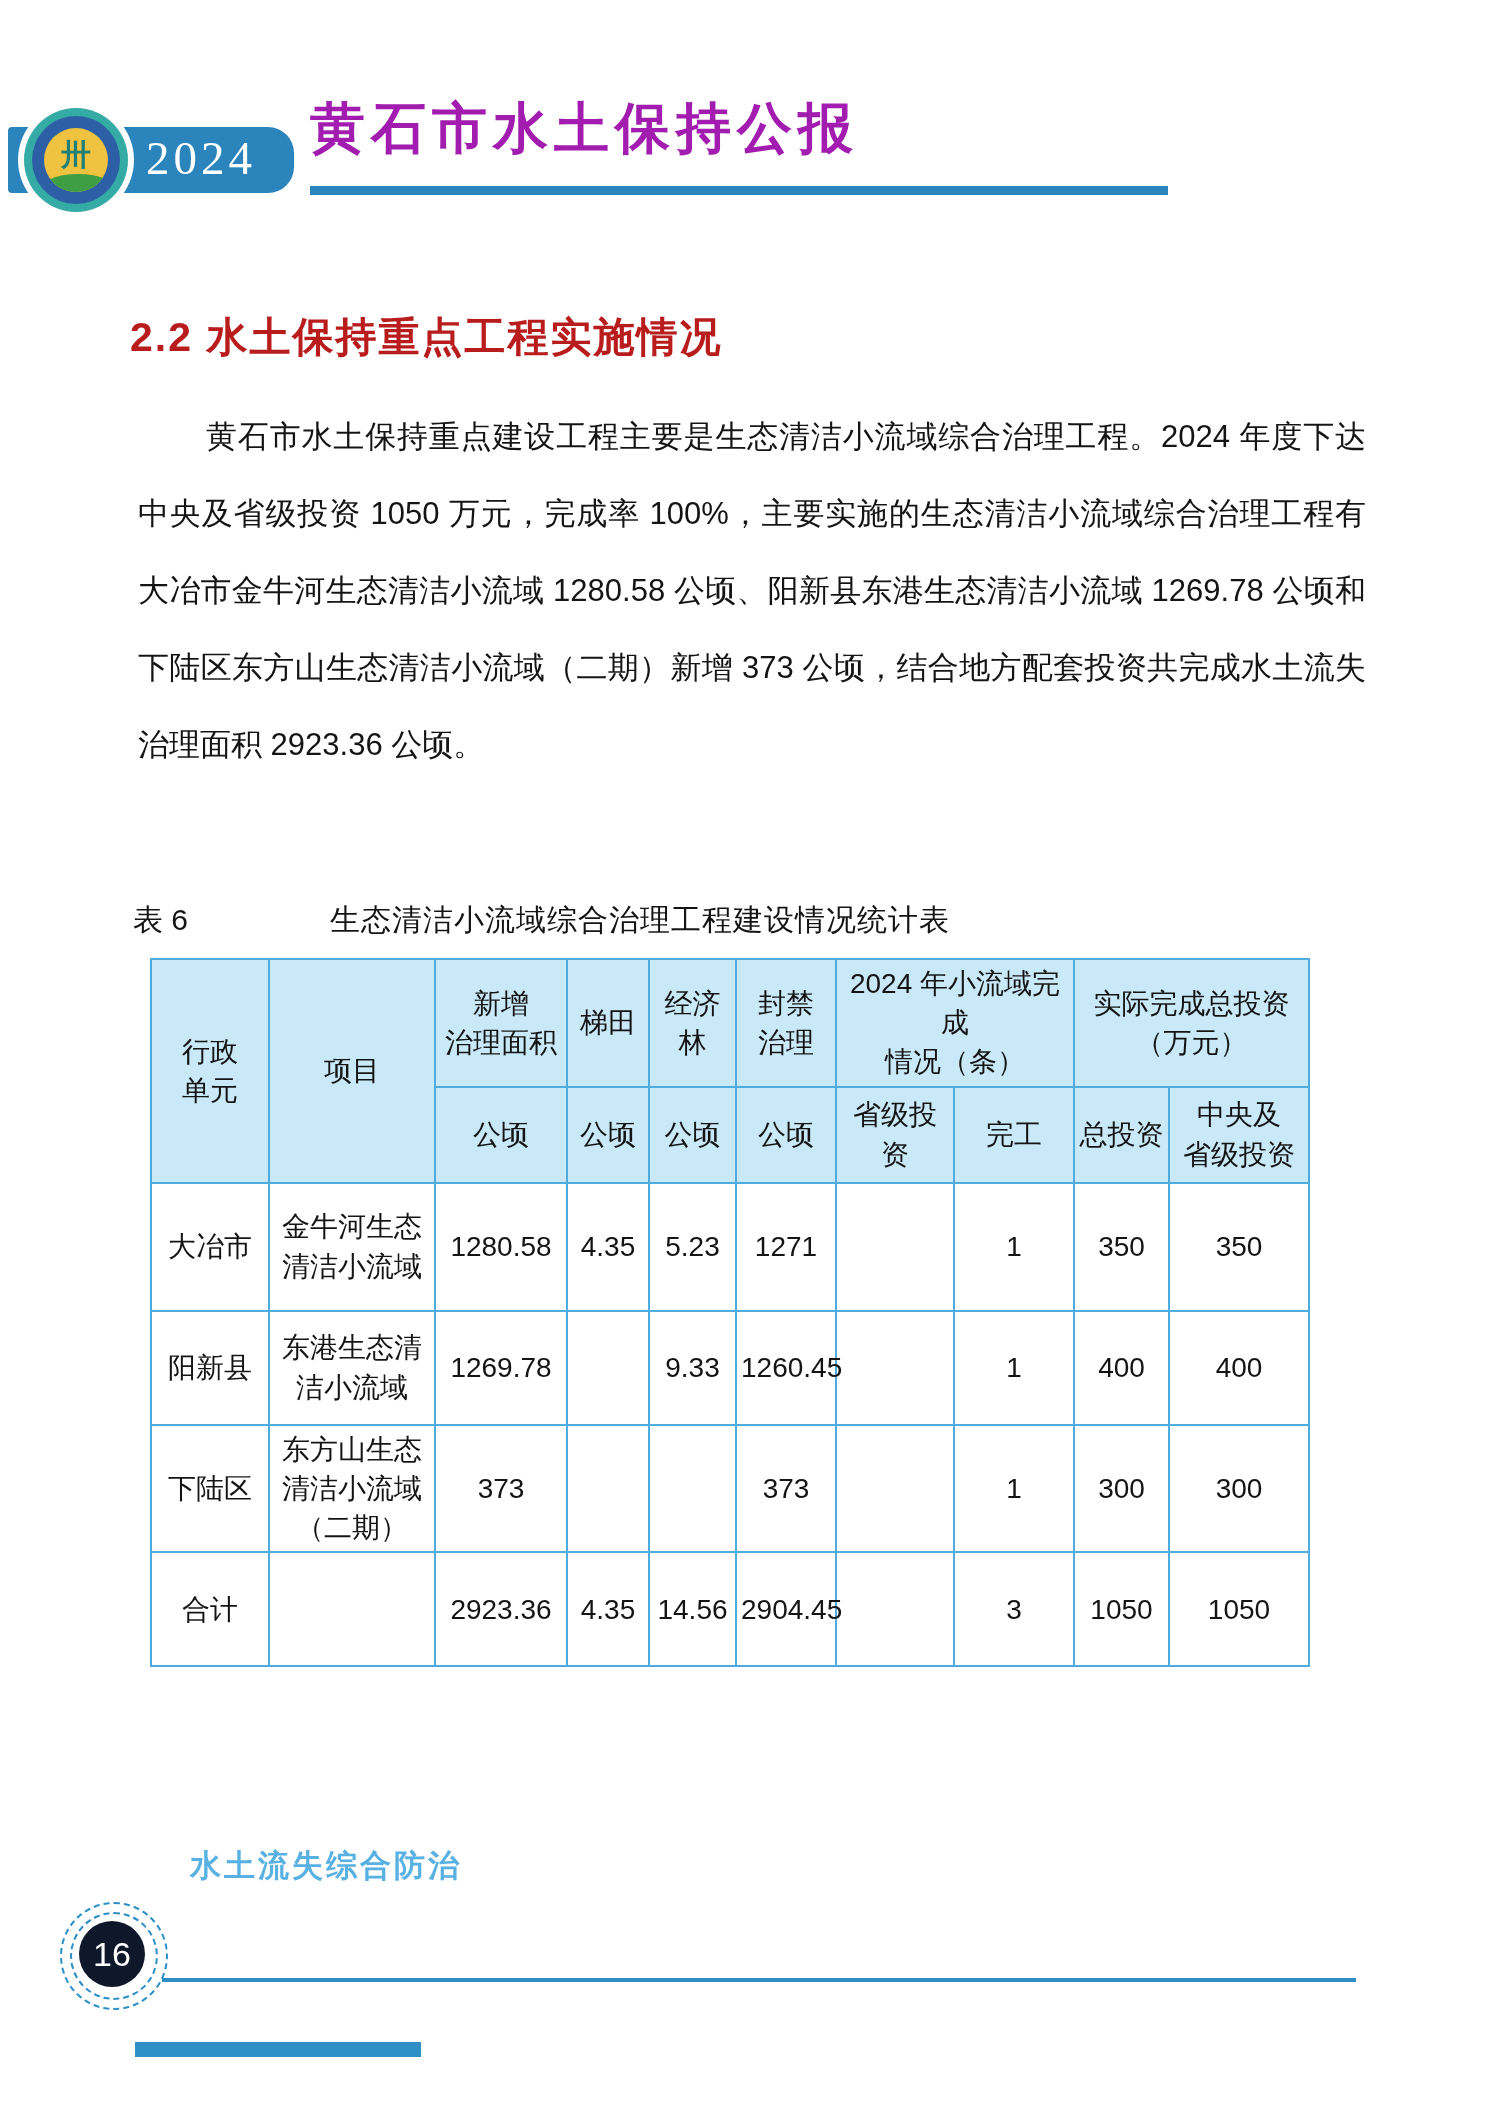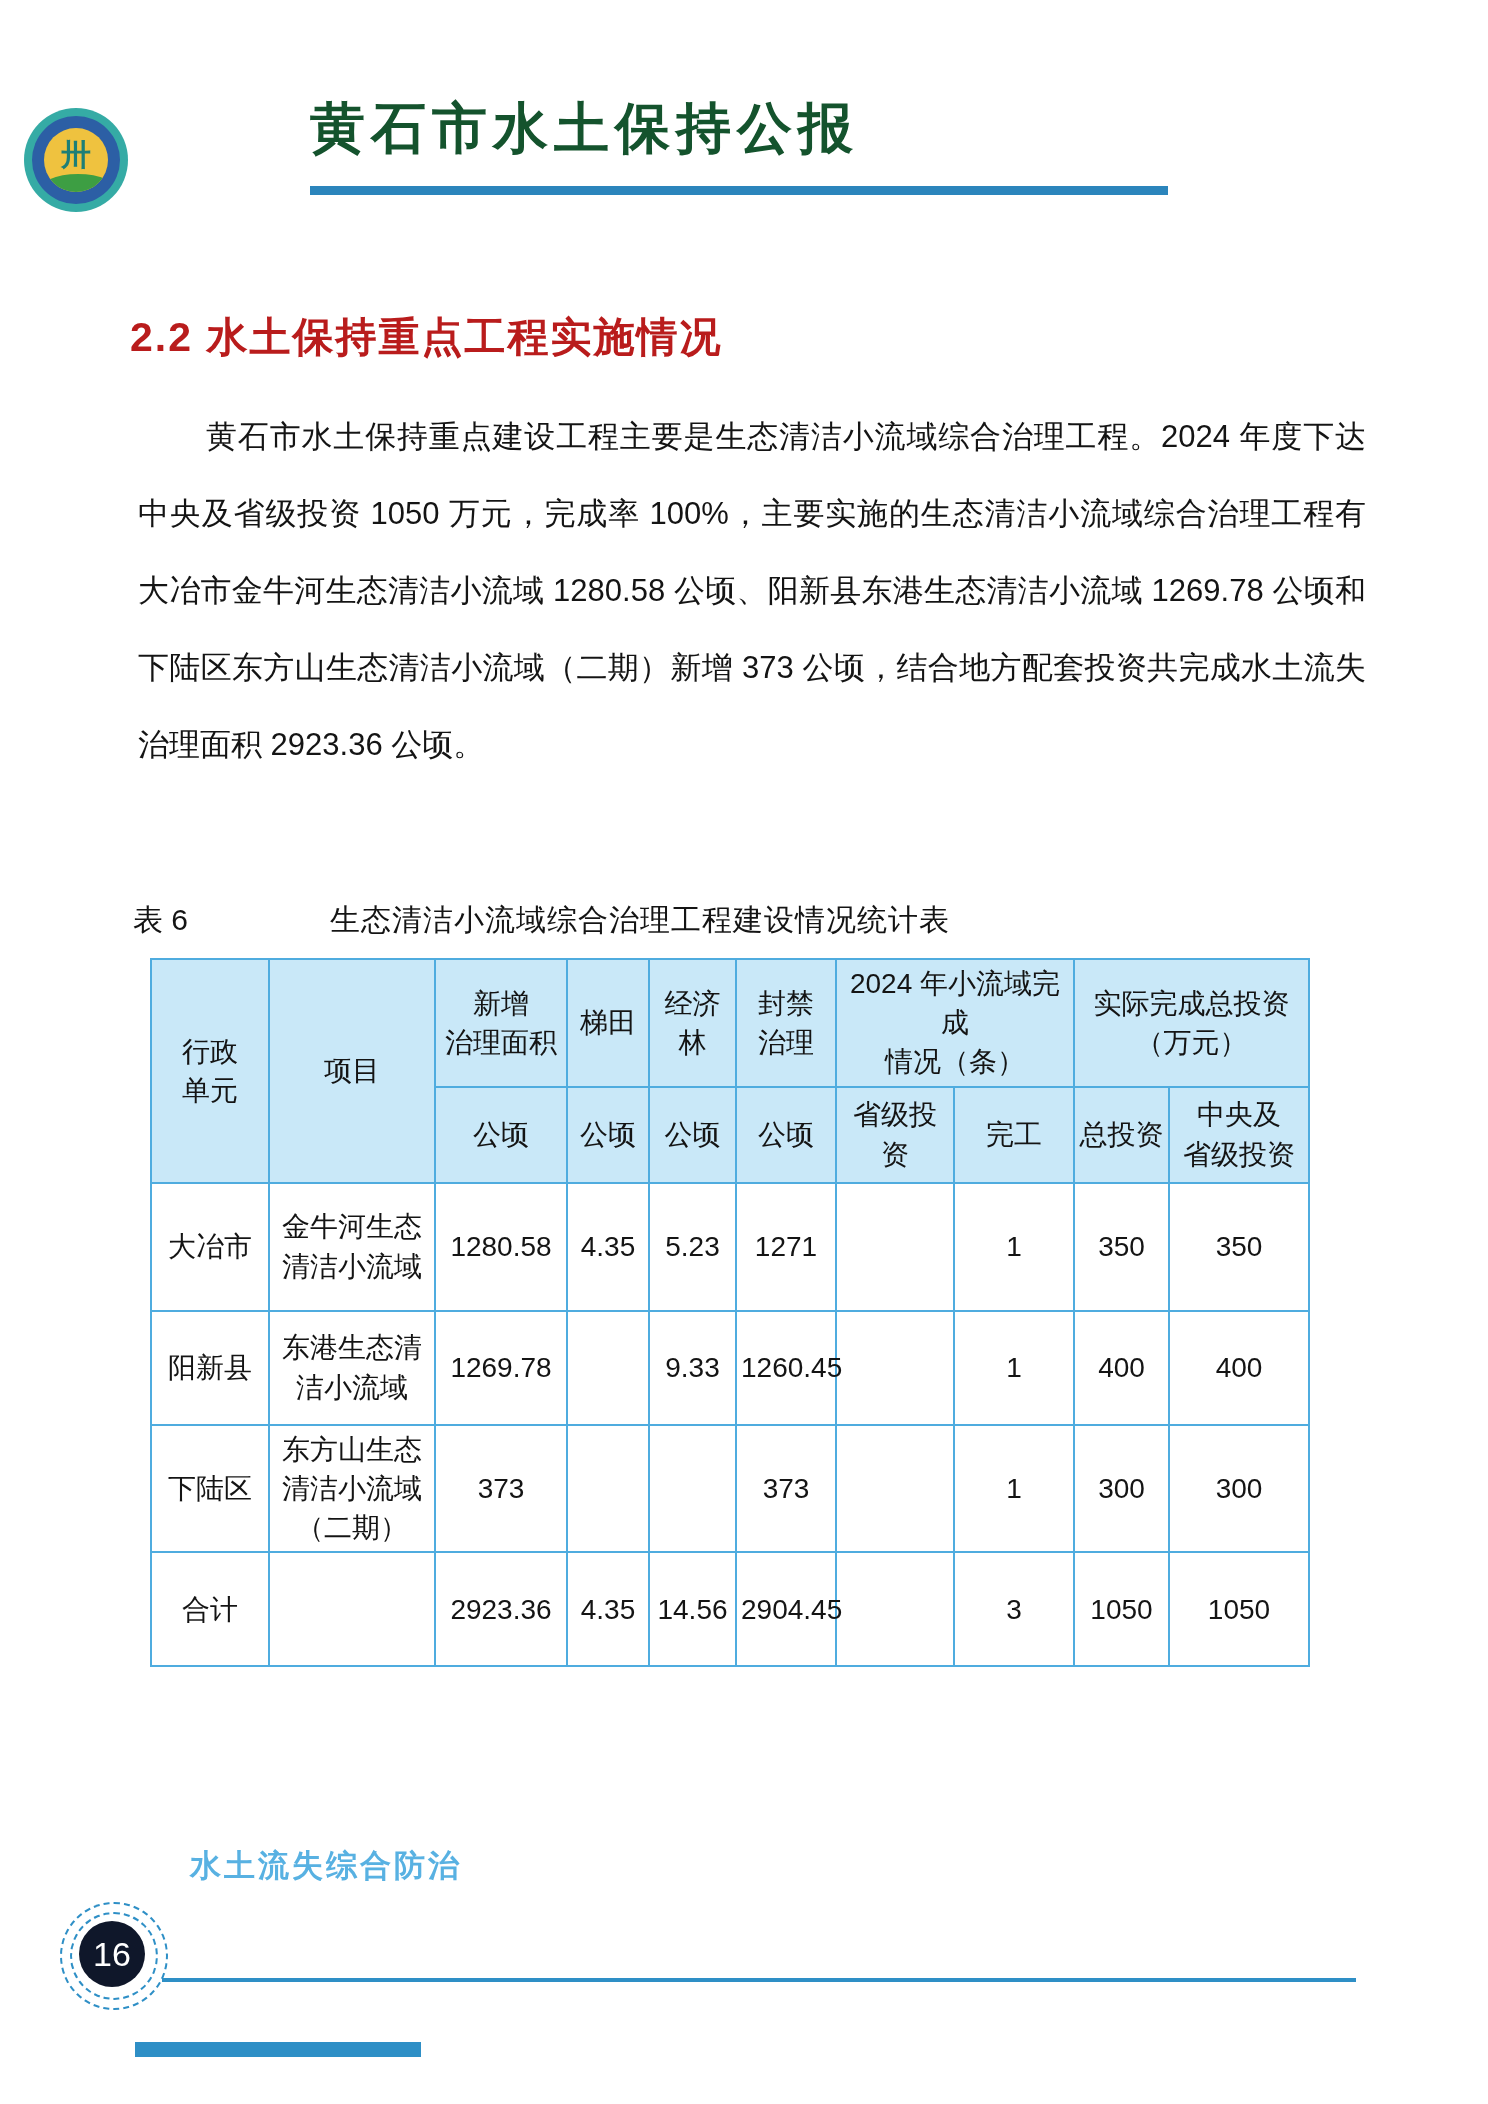--- a/index.html
+++ b/index.html
@@ -37,21 +37,21 @@
     position:absolute;left:-6px;bottom:-18px;width:80px;height:36px;
     border-radius:50%;background:#3d9e43;
   }
   .logo-mark{
     position:absolute;left:0;top:10px;width:64px;text-align:center;
     color:#1d7f77;font-size:30px;font-weight:bold;line-height:34px;
   }
   .doc-title{
     position:absolute;left:310px;top:92px;
     font-family:"Liberation Serif", serif;
-    font-size:55px;font-weight:bold;color:#14532d;letter-spacing:6px;
+    font-size:55px;font-weight:bold;color:#a21caf;letter-spacing:6px;
   }
   .title-rule{
     position:absolute;left:310px;top:186px;width:858px;height:9px;
     background:#2b85bc;
   }
   
   .section-heading{
     position:absolute;left:130px;top:310px;
     font-size:41px;font-weight:bold;color:#b91c1c;letter-spacing:2px;
   }
@@ -116,20 +116,23 @@
   .footer-rule-thick{
     position:absolute;left:135px;top:2042px;width:286px;height:15px;
     background:#2e8fc6;
   }
 </style>
 </head>
 <body>
 
 <div class="page">
 
+  <div class="banner">
+    <div class="banner-year">2024</div>
+  </div>
   <div class="logo">
     <div class="logo-blue">
       <div class="logo-core">
         <div class="logo-mark">卅</div>
         <div class="logo-green"></div>
       </div>
     </div>
   </div>
   <div class="doc-title">黄石市水土保持公报</div>
   <div class="title-rule"></div>

